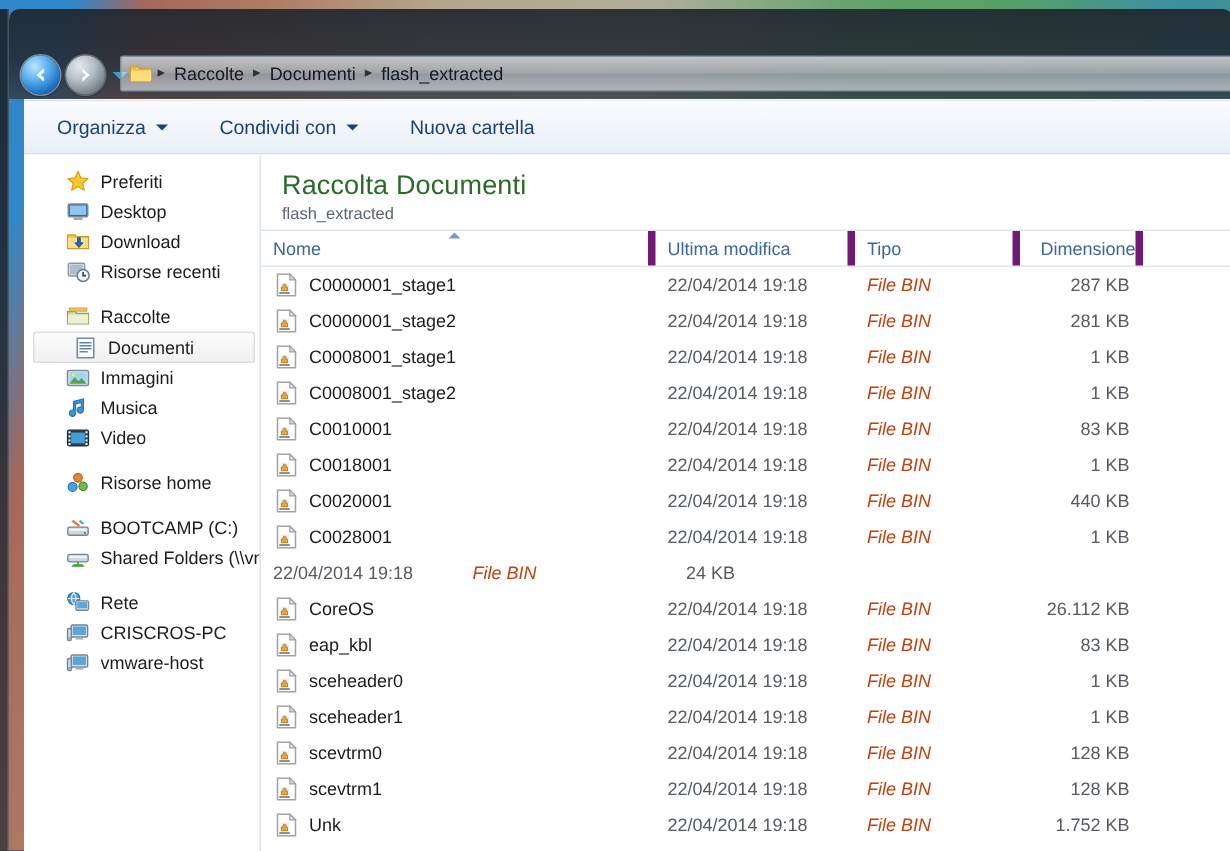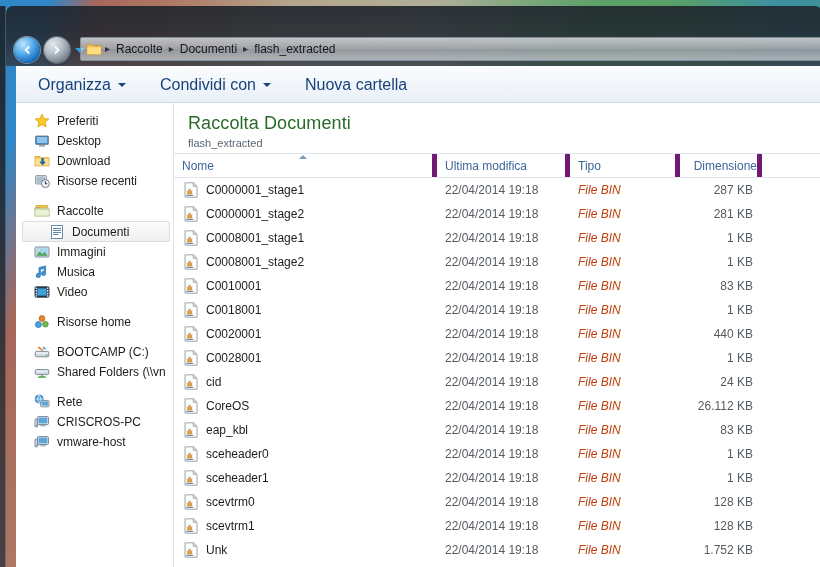--- a/index.html
+++ b/index.html
@@ -121,21 +121,21 @@
   #cmdbar {
     position: absolute;
     left: 10px; top: 60px; right: -20px; height: 36px;
     background: linear-gradient(180deg, #fafcfe 0%, #f2f6fb 48%, #eaf0f8 100%);
     border-top: 1px solid #ffffff;
     display: flex; align-items: center;
     padding-left: 12px;
   }
   .cmditem {
     display: flex; align-items: center;
-    font-size: 16px; color: #17427a;
+    font-size: 13px; color: #17427a;
     padding: 4px 10px;
     white-space: nowrap;
   }
   .cmdcaret {
     width:0;height:0;
     border-left:4px solid transparent;
     border-right:4px solid transparent;
     border-top:4px solid #17427a;
     margin-left:7px;
   }
@@ -155,21 +155,21 @@
     flex: none;
     background: #ffffff;
     border-right: 1px solid #dbe3ec;
     padding-top: 8px;
     overflow: hidden;
   }
   .navgroup { margin-bottom: 10px; }
   .navrow {
     display: flex; align-items: center;
     height: 20px;
-    padding-left: 18px;
+    padding-left: 28px;
     font-size: 12px;
     color: #1c1c1c;
     white-space: nowrap;
   }
   .navrow.child { }
   .navrow.selected {
     background: linear-gradient(180deg,#fcfcfd 0%, #f0f0f2 100%);
     border: 1px solid #dcdcdf;
     border-radius: 2px;
     margin: 0 3px 0 6px;
@@ -600,30 +600,20 @@
                   <path d="M3.6 9.4 h1.1 v-1 a1 1 0 0 1 2 0 v1 h1 v2.4 h-4.1 Z" fill="#f0a72a" stroke="#b77512" stroke-width=".55"></path>
                   <rect x="2.2" y="12.8" width="7" height="1.1" fill="#6f7b86"></rect>
                 </svg></span>
               <span>C0028001</span>
             </div>
             <div class="cell r-date">22/04/2014 19:18</div>
             <div class="cell r-type">File BIN</div>
             <div class="cell r-size">1 KB</div>
           </div>
           <div class="row">
-            <div class="cell r-name">
-              <span class="fileico"><svg width="14" height="16" viewBox="0 0 14 16">
-                  <path d="M1 .8 h8.2 L13 4.6 V15.2 H1 Z" fill="#ffffff" stroke="#9aa4ae" stroke-width="1"></path>
-                  <path d="M9.2 .8 L13 4.6 H9.2 Z" fill="#dde3e9" stroke="#9aa4ae" stroke-width=".8"></path>
-                  <rect x="2.4" y="6.4" width="6.4" height="6" fill="#f0f2f4"></rect>
-                  <path d="M3.6 9.4 h1.1 v-1 a1 1 0 0 1 2 0 v1 h1 v2.4 h-4.1 Z" fill="#f0a72a" stroke="#b77512" stroke-width=".55"></path>
-                  <rect x="2.2" y="12.8" width="7" height="1.1" fill="#6f7b86"></rect>
-                </svg></span>
-              <span>cid</span>
-            </div>
             <div class="cell r-date">22/04/2014 19:18</div>
             <div class="cell r-type">File BIN</div>
             <div class="cell r-size">24 KB</div>
           </div>
           <div class="row">
             <div class="cell r-name">
               <span class="fileico"><svg width="14" height="16" viewBox="0 0 14 16">
                   <path d="M1 .8 h8.2 L13 4.6 V15.2 H1 Z" fill="#ffffff" stroke="#9aa4ae" stroke-width="1"></path>
                   <path d="M9.2 .8 L13 4.6 H9.2 Z" fill="#dde3e9" stroke="#9aa4ae" stroke-width=".8"></path>
                   <rect x="2.4" y="6.4" width="6.4" height="6" fill="#f0f2f4"></rect>

